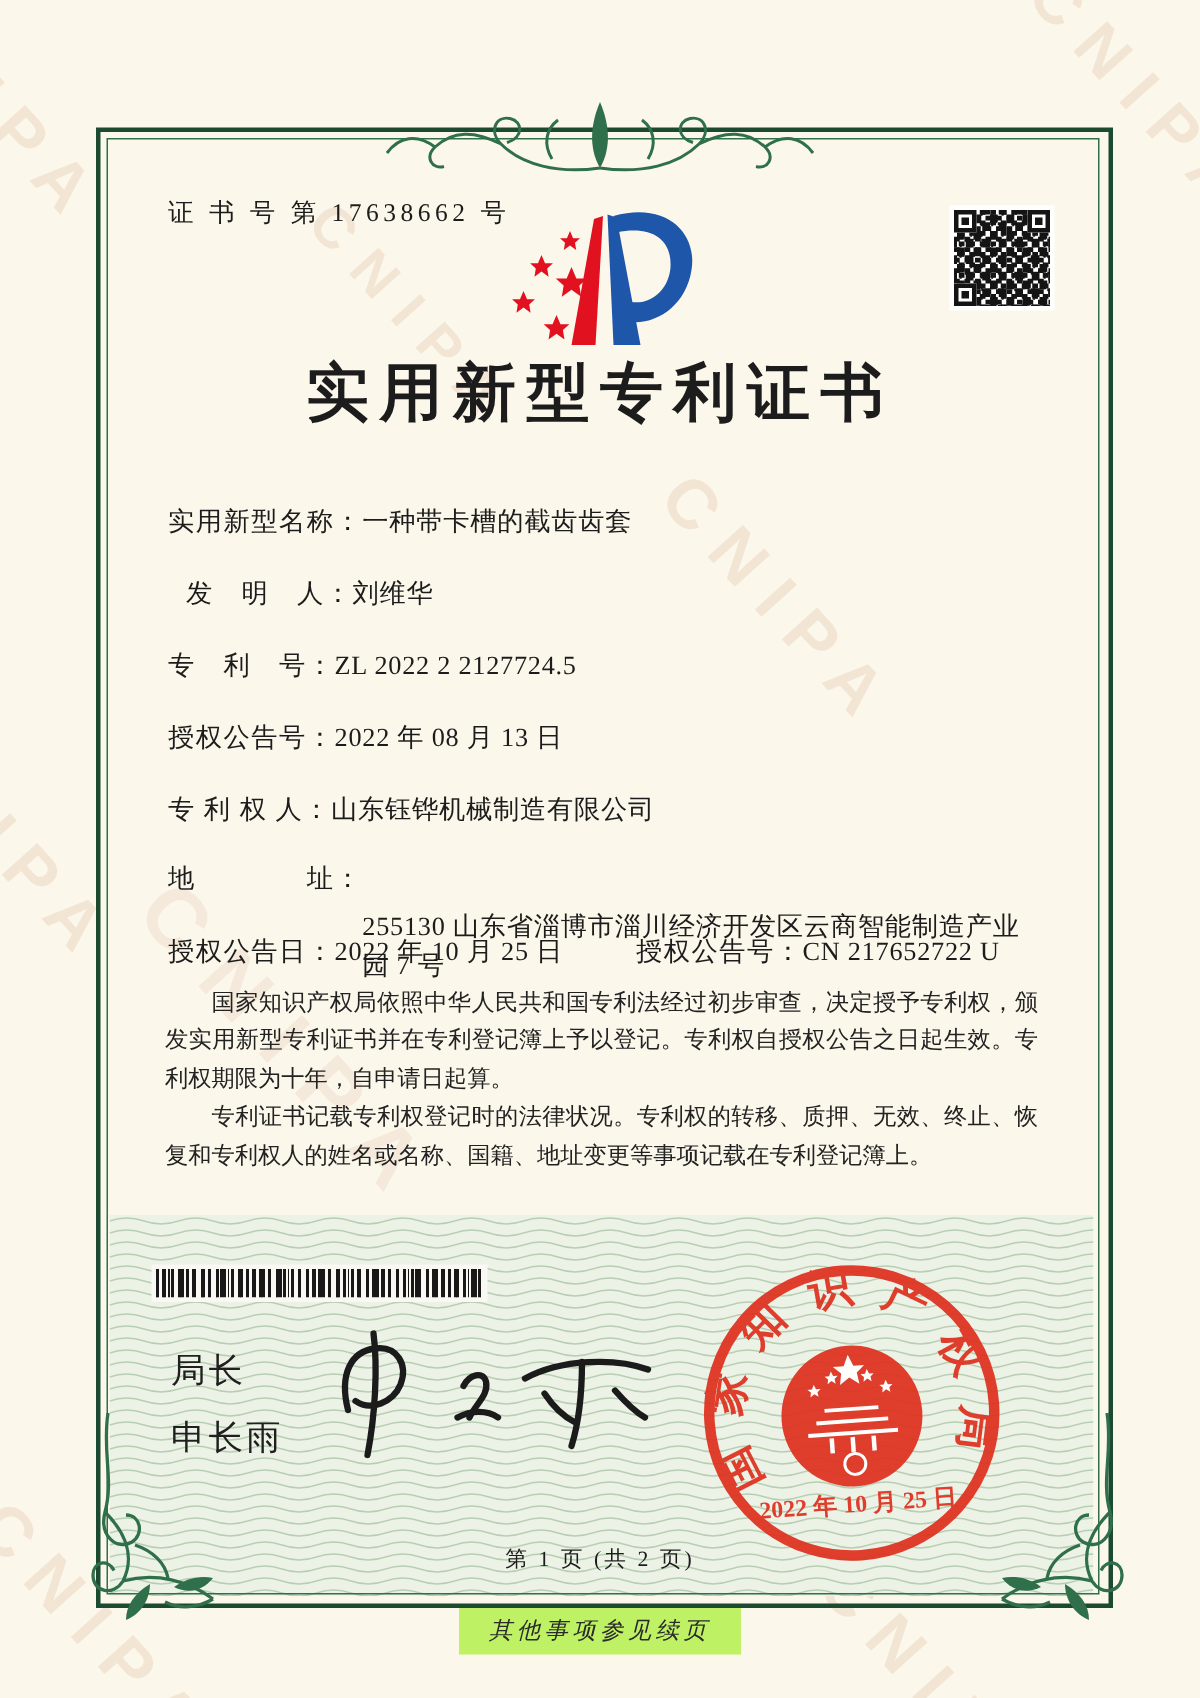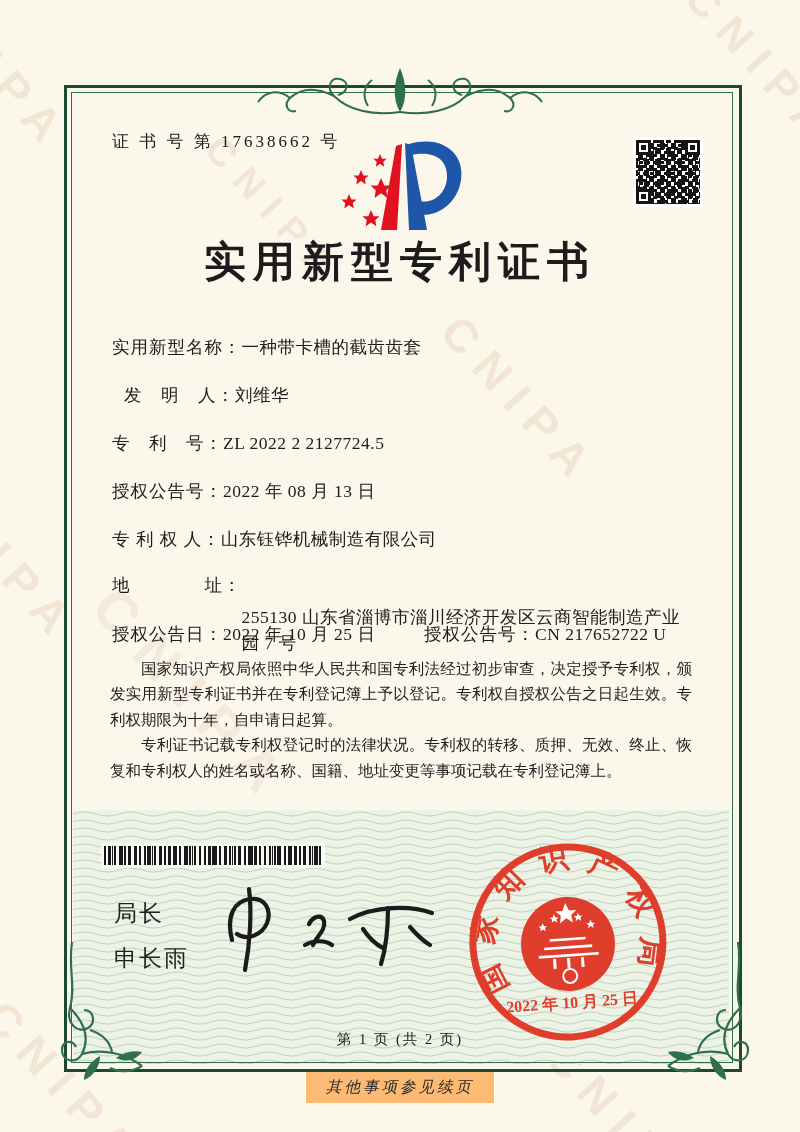--- a/index.html
+++ b/index.html
@@ -70,21 +70,21 @@
   
   .signer{position:absolute;left:114px;top:898px;z-index:4;
     font-family:"Liberation Sans","DejaVu Sans",sans-serif;font-size:23px;color:#1f1f1f;}
   .signer div{margin-bottom:14px;letter-spacing:2px;}
   .sig{position:absolute;left:212px;top:882px;z-index:4;}
   
   .seal{position:absolute;left:466px;top:840px;z-index:5;transform:rotate(-4deg);}
   
   .page-info{position:absolute;left:0;top:1030px;width:800px;text-align:center;z-index:4;font-size:14.5px;letter-spacing:2px;}
   .note{position:absolute;left:50%;transform:translateX(-50%);top:1072px;z-index:4;
-    background:#fdba74;padding:5px 20px;font-size:15.5px;font-style:italic;letter-spacing:3px;color:#2a2a2a;text-align:right;}
+    background:#bef264;padding:5px 20px;font-size:15.5px;font-style:italic;letter-spacing:3px;color:#2a2a2a;text-align:right;}
 </style>
 </head>
 <body>
 
 <div class="page">
 
   <span class="wm wm1">CNIPA</span>
   <span class="wm wm2">CNIPA</span>
   <span class="wm wm3">CNIPA</span>
   <span class="wm wm4">CNIPA</span>

